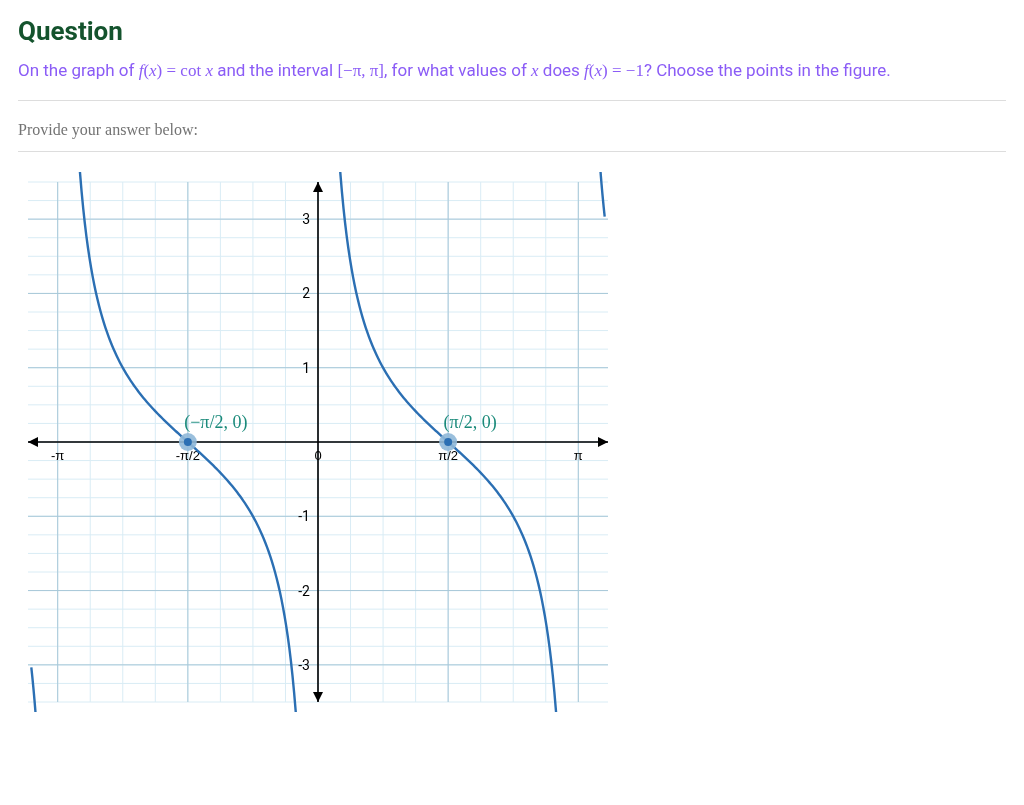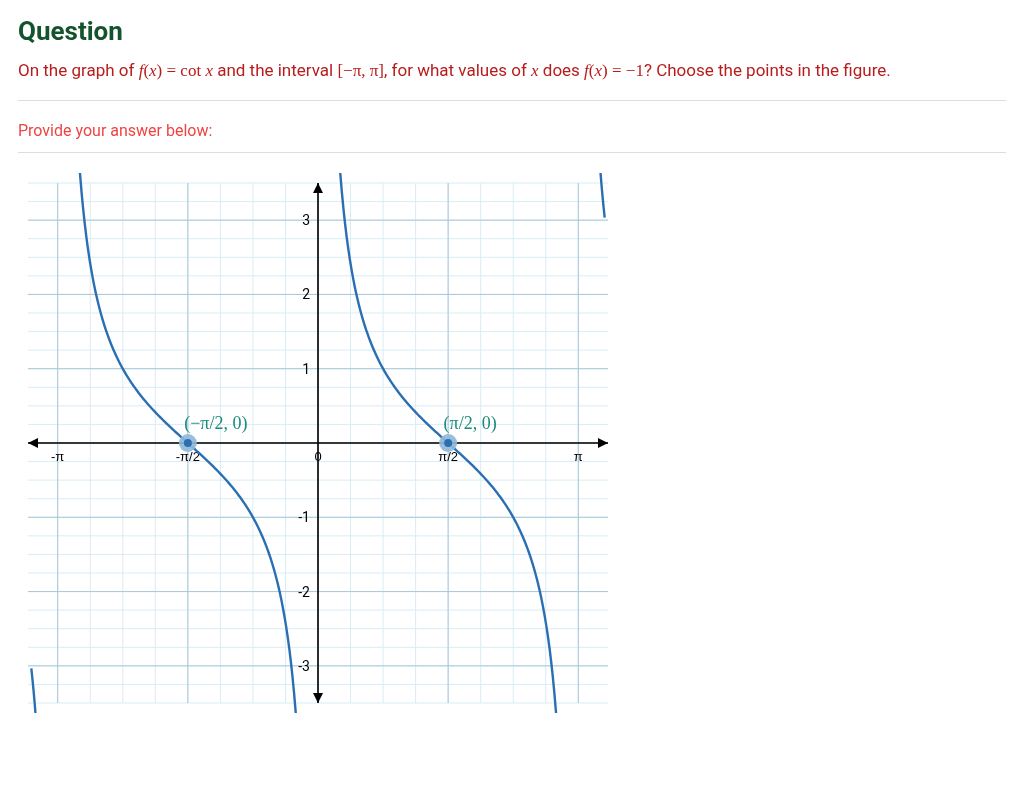--- a/index.html
+++ b/index.html
@@ -11,37 +11,38 @@
     background: #fff;
   }
   h2.q-title {
     margin: 0 0 12px 0;
     font-size: 26px;
     font-weight: 700;
     color: #14532d;
   }
   .question-text {
     font-size: 17px;
-    color: #b91c1c;
+    color: #8b5cf6;
     line-height: 1.5;
     margin: 0 0 16px 0;
   }
   .math {
     font-family: Georgia, "Times New Roman", serif;
   }
   .math-i { font-style: italic; }
   hr.sep {
     border: none;
     border-top: 1px solid #ddd;
     margin: 10px 0 20px 0;
   }
   .prompt {
     font-size: 16px;
-    color: #ef4444;
+    color: #737373;
     margin: 0 0 12px 0;
+    font-family: Liberation Serif, serif;
   }
   .chart-wrap {
     margin-top: 8px;
   }
   svg { display: block; }
 </style>
 </head>
 <body>
 
 <h2 class="q-title">Question</h2>

